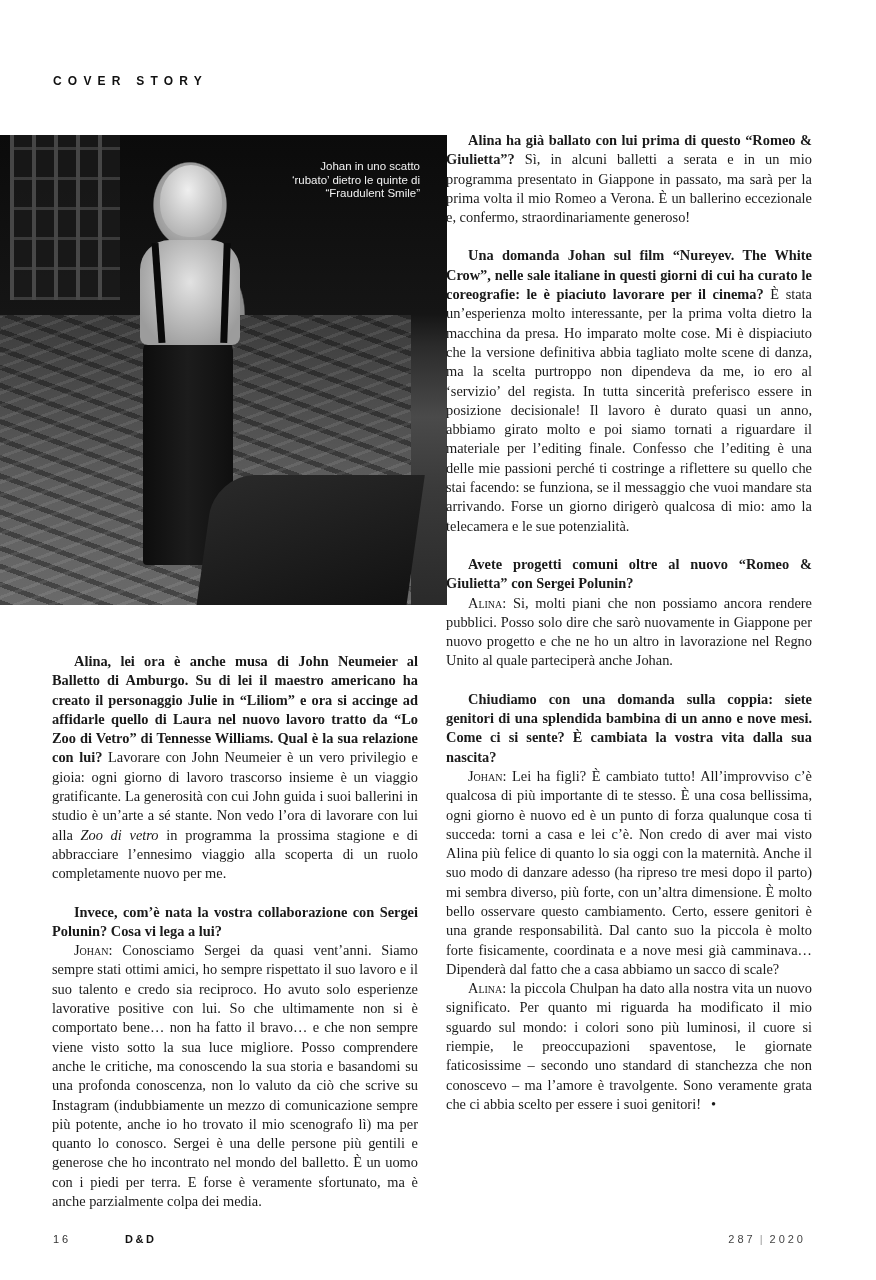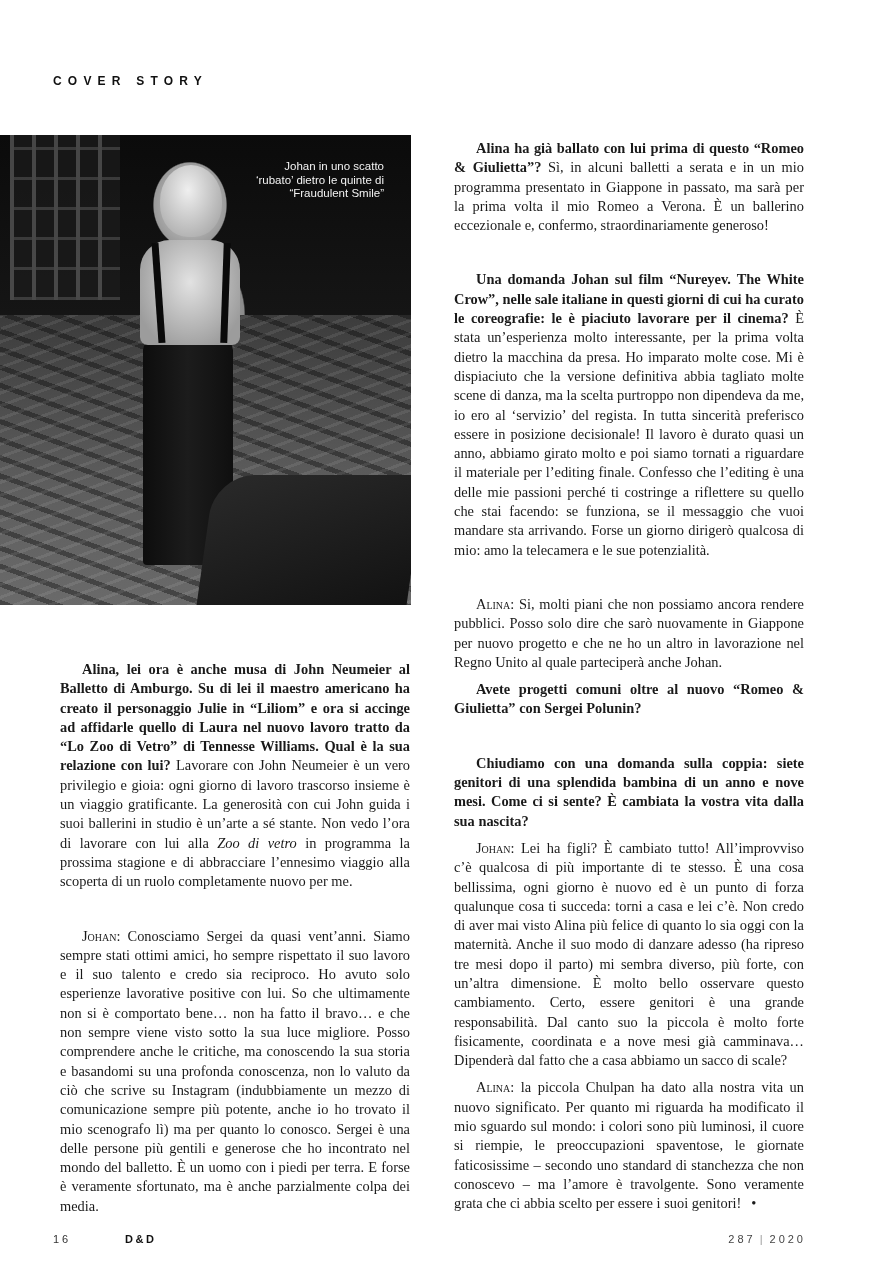--- a/index.html
+++ b/index.html
@@ -13,20 +13,21 @@
     font-family: "Liberation Sans", "DejaVu Sans", sans-serif;
     font-size: 12px; font-weight: bold; letter-spacing: 6.2px; color: #111;
   }
   .photo {
     position: absolute; left: 0; top: 135px; width: 411px; height: 470px;
     background:
       radial-gradient(ellipse 60px 70px at 190px 70px, #d8d8d8 0%, #9a9a9a 60%, transparent 62%),
       radial-gradient(ellipse 70px 90px at 195px 180px, #cfcfcf 0%, #8a8a8a 70%, transparent 72%),
       linear-gradient(180deg, #0b0b0b 0%, #151515 38%, #2b2b2b 45%, #4a4a4a 60%, #3a3a3a 75%, #2a2a2a 100%);
     overflow: hidden;
+    padding-left: 36px;
   }
   .photo .scaffold {
     position: absolute; left: 10px; top: 0; width: 110px; height: 165px;
     background: repeating-linear-gradient(90deg, #5a5a5a 0 4px, transparent 4px 22px),
                 repeating-linear-gradient(0deg, #4a4a4a 0 3px, #1b1b1b 3px 30px);
     opacity: 0.75;
   }
   .photo .floor {
     position: absolute; left: 0; top: 180px; width: 411px; height: 290px;
     background:
@@ -60,21 +61,21 @@
     font-family: "Liberation Sans", "DejaVu Sans", sans-serif;
     font-size: 11.5px; line-height: 13.5px; color: #f2f2f2; text-align: right;
   }
   .col {
     position: absolute; width: 366px;
     font-size: 14.4px; line-height: 19.3px; text-align: justify;
     hyphens: manual;
   }
   .col-left { left: 52px; top: 652px; }
   .col-right { left: 446px; top: 131px; }
-  .col p { margin: 8px; text-indent: 22px; }
+  .col p { margin: 0; text-indent: 22px; }
   .col .q { font-weight: bold; }
   .col .gap { height: 19px; }
   .sc { font-variant: small-caps; }
   .footer {
     position: absolute; top: 1233px;
     font-family: "Liberation Sans", "DejaVu Sans", sans-serif;
     font-size: 11px; letter-spacing: 3px; color: #333;
   }
   .footer-page { left: 53px; }
   .footer-mag { left: 125px; font-weight: bold; color: #111; letter-spacing: 2.5px; }
@@ -98,38 +99,41 @@
   <div class="chair"></div>
   <div class="photo-caption">Johan in uno scatto ‘rubato’ dietro le quinte di “Fraudulent Smile”</div>
 </div>
 
 <div class="col col-left">
   <p>
     <span class="q">Alina, lei ora è anche musa di John Neumeier al Balletto di Amburgo. Su di lei il maestro americano ha creato il personaggio Julie in “Liliom” e ora si accinge ad affidarle quello di Laura nel nuovo lavoro tratto da “Lo Zoo di Vetro” di Tennesse Williams. Qual è la sua relazione con lui?</span><span> Lavorare con John Neumeier è un vero privilegio e gioia: ogni giorno di lavoro trascorso insieme è un viaggio gratificante. La generosità con cui John guida i suoi ballerini in studio è un’arte a sé stante. Non vedo l’ora di lavorare con lui alla </span><em>Zoo di vetro</em><span> in programma la prossima stagione e di abbracciare l’ennesimo viaggio alla scoperta di un ruolo completamente nuovo per me.</span>
   </p>
   <div class="gap"></div>
   <p>
+    <span class="q">Invece, com’è nata la vostra collaborazione con Sergei Polunin? Cosa vi lega a lui?</span>
+  </p>
+  <p>
     <span class="sc">Johan</span><span>: Conosciamo Sergei da quasi vent’anni. Siamo sempre stati ottimi amici, ho sempre rispettato il suo lavoro e il suo talento e credo sia reciproco. Ho avuto solo esperienze lavorative positive con lui. So che ultimamente non si è comportato bene… non ha fatto il bravo… e che non sempre viene visto sotto la sua luce migliore. Posso comprendere anche le critiche, ma conoscendo la sua storia e basandomi su una profonda conoscenza, non lo valuto da ciò che scrive su Instagram (indubbiamente un mezzo di comunicazione sempre più potente, anche io ho trovato il mio scenografo lì) ma per quanto lo conosco. Sergei è una delle persone più gentili e generose che ho incontrato nel mondo del balletto. È un uomo con i piedi per terra. E forse è veramente sfortunato, ma è anche parzialmente colpa dei media.</span>
   </p>
 </div>
 
 <div class="col col-right">
   <p>
     <span class="q">Alina ha già ballato con lui prima di questo “Romeo &amp; Giulietta”?</span><span> Sì, in alcuni balletti a serata e in un mio programma presentato in Giappone in passato, ma sarà per la prima volta il mio Romeo a Verona. È un ballerino eccezionale e, confermo, straordinariamente generoso!</span>
   </p>
   <div class="gap"></div>
   <p>
     <span class="q">Una domanda Johan sul film “Nureyev. The White Crow”, nelle sale italiane in questi giorni di cui ha curato le coreografie: le è piaciuto lavorare per il cinema?</span><span> È stata un’esperienza molto interessante, per la prima volta dietro la macchina da presa. Ho imparato molte cose. Mi è dispiaciuto che la versione definitiva abbia tagliato molte scene di danza, ma la scelta purtroppo non dipendeva da me, io ero al ‘servizio’ del regista. In tutta sincerità preferisco essere in posizione decisionale! Il lavoro è durato quasi un anno, abbiamo girato molto e poi siamo tornati a riguardare il materiale per l’editing finale. Confesso che l’editing è una delle mie passioni perché ti costringe a riflettere su quello che stai facendo: se funziona, se il messaggio che vuoi mandare sta arrivando. Forse un giorno dirigerò qualcosa di mio: amo la telecamera e le sue potenzialità.</span>
   </p>
   <div class="gap"></div>
   <p>
-    <span class="sc">Alina</span><span>: Si, molti piani che non possiamo ancora rendere pubblici. Posso solo dire che sarò nuovamente in Giappone per nuovo progetto e che ne ho un altro in lavorazione nel Regno Unito al quale parteciperà anche Johan.</span>
+    <span class="q">Avete progetti comuni oltre al nuovo “Romeo &amp; Giulietta” con Sergei Polunin?</span>
   </p>
   <p>
-    <span class="q">Avete progetti comuni oltre al nuovo “Romeo &amp; Giulietta” con Sergei Polunin?</span>
+    <span class="sc">Alina</span><span>: Si, molti piani che non possiamo ancora rendere pubblici. Posso solo dire che sarò nuovamente in Giappone per nuovo progetto e che ne ho un altro in lavorazione nel Regno Unito al quale parteciperà anche Johan.</span>
   </p>
   <div class="gap"></div>
   <p>
     <span class="q">Chiudiamo con una domanda sulla coppia: siete genitori di una splendida bambina di un anno e nove mesi. Come ci si sente? È cambiata la vostra vita dalla sua nascita?</span>
   </p>
   <p>
     <span class="sc">Johan</span><span>: Lei ha figli? È cambiato tutto! All’improvviso c’è qualcosa di più importante di te stesso. È una cosa bellissima, ogni giorno è nuovo ed è un punto di forza qualunque cosa ti succeda: torni a casa e lei c’è. Non credo di aver mai visto Alina più felice di quanto lo sia oggi con la maternità. Anche il suo modo di danzare adesso (ha ripreso tre mesi dopo il parto) mi sembra diverso, più forte, con un’altra dimensione. È molto bello osservare questo cambiamento. Certo, essere genitori è una grande responsabilità. Dal canto suo la piccola è molto forte fisicamente, coordinata e a nove mesi già camminava… Dipenderà dal fatto che a casa abbiamo un sacco di scale?</span>
   </p>
   <p>
     <span class="sc">Alina</span><span>: la piccola Chulpan ha dato alla nostra vita un nuovo significato. Per quanto mi riguarda ha modificato il mio sguardo sul mondo: i colori sono più luminosi, il cuore si riempie, le preoccupazioni spaventose, le giornate faticosissime – secondo uno standard di stanchezza che non conoscevo – ma l’amore è travolgente. Sono veramente grata che ci abbia scelto per essere i suoi genitori!</span><span class="bullet">•</span>

